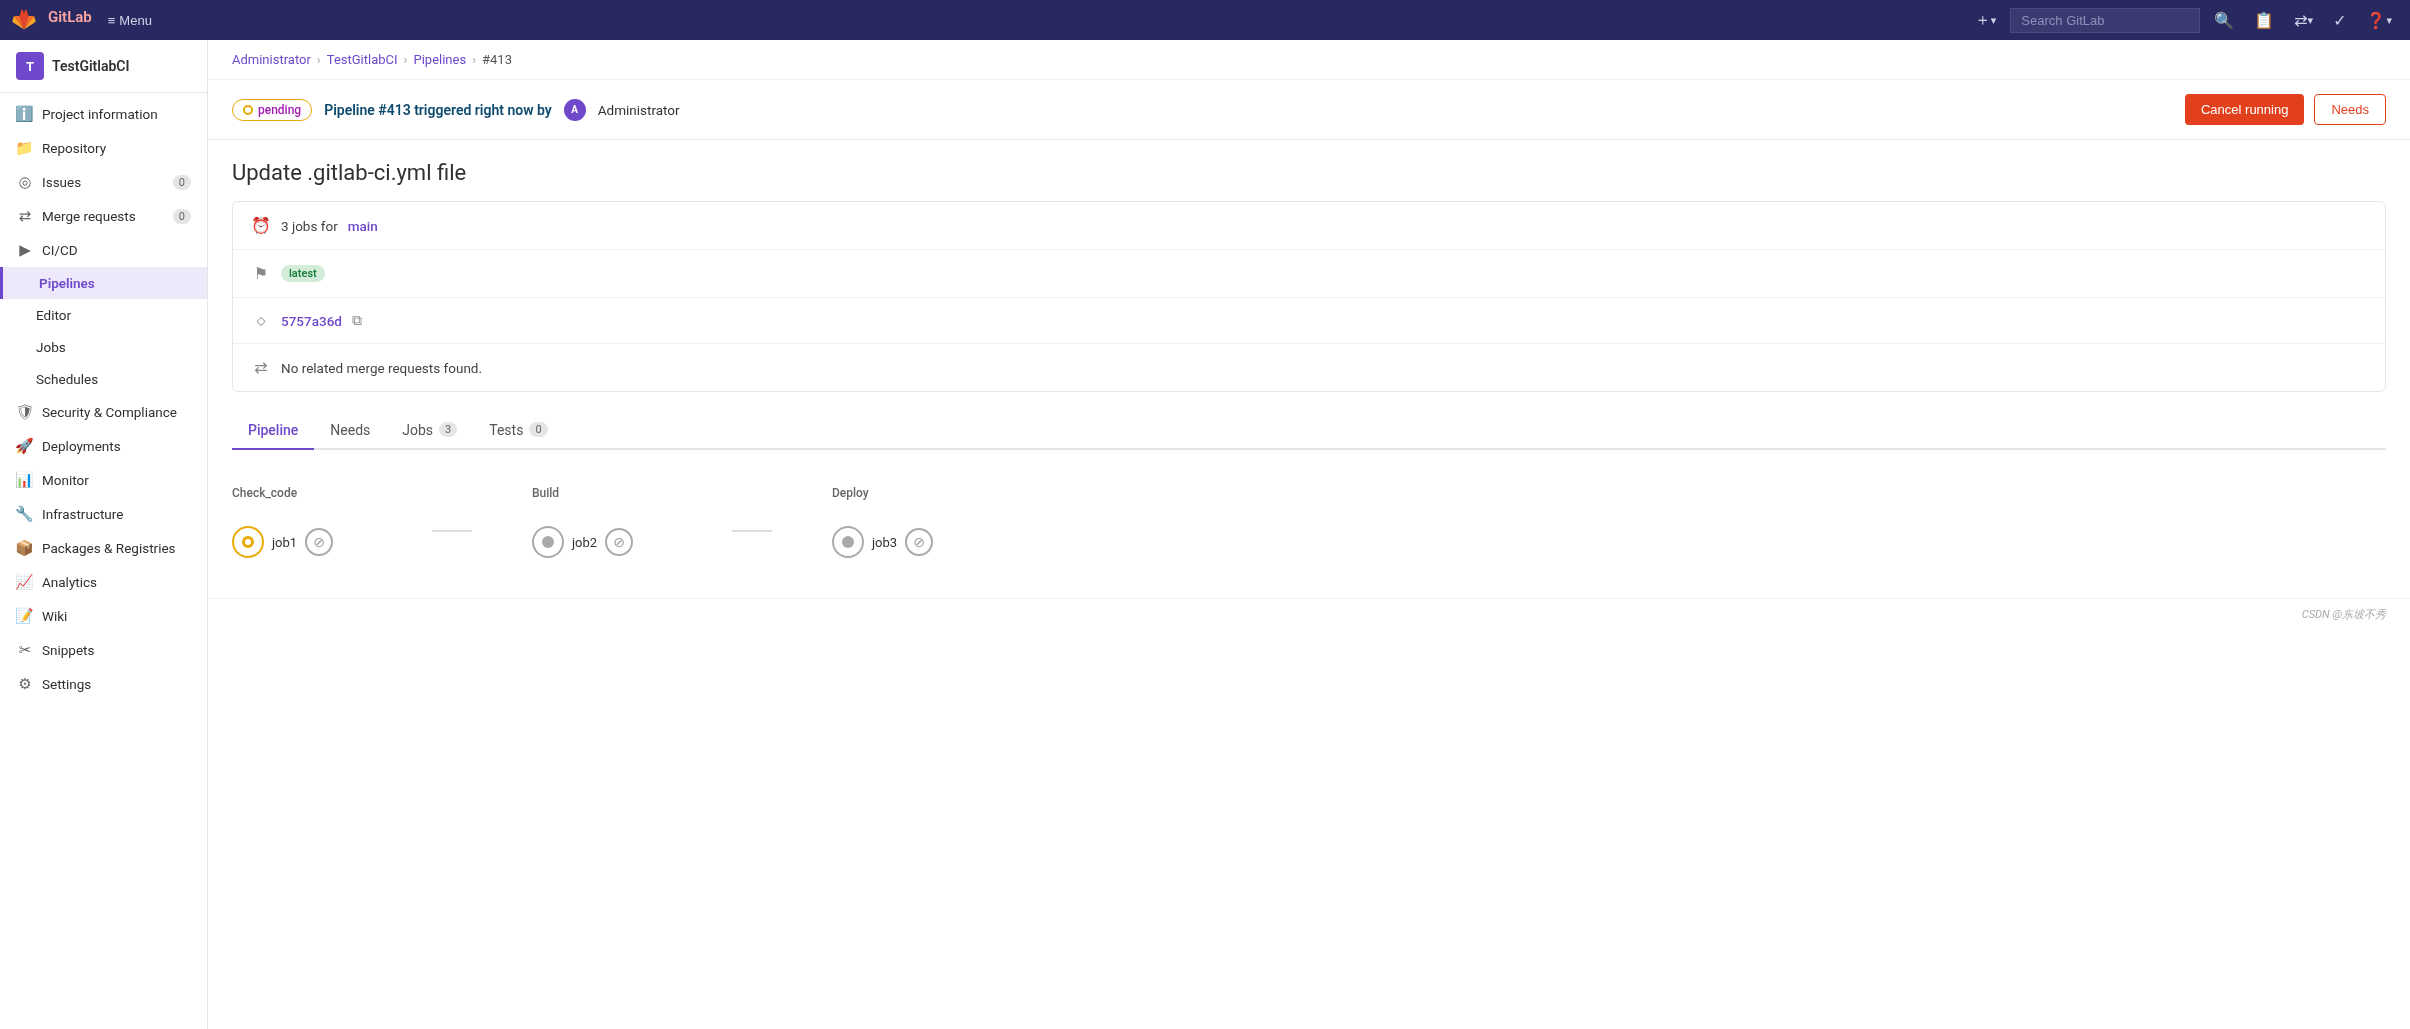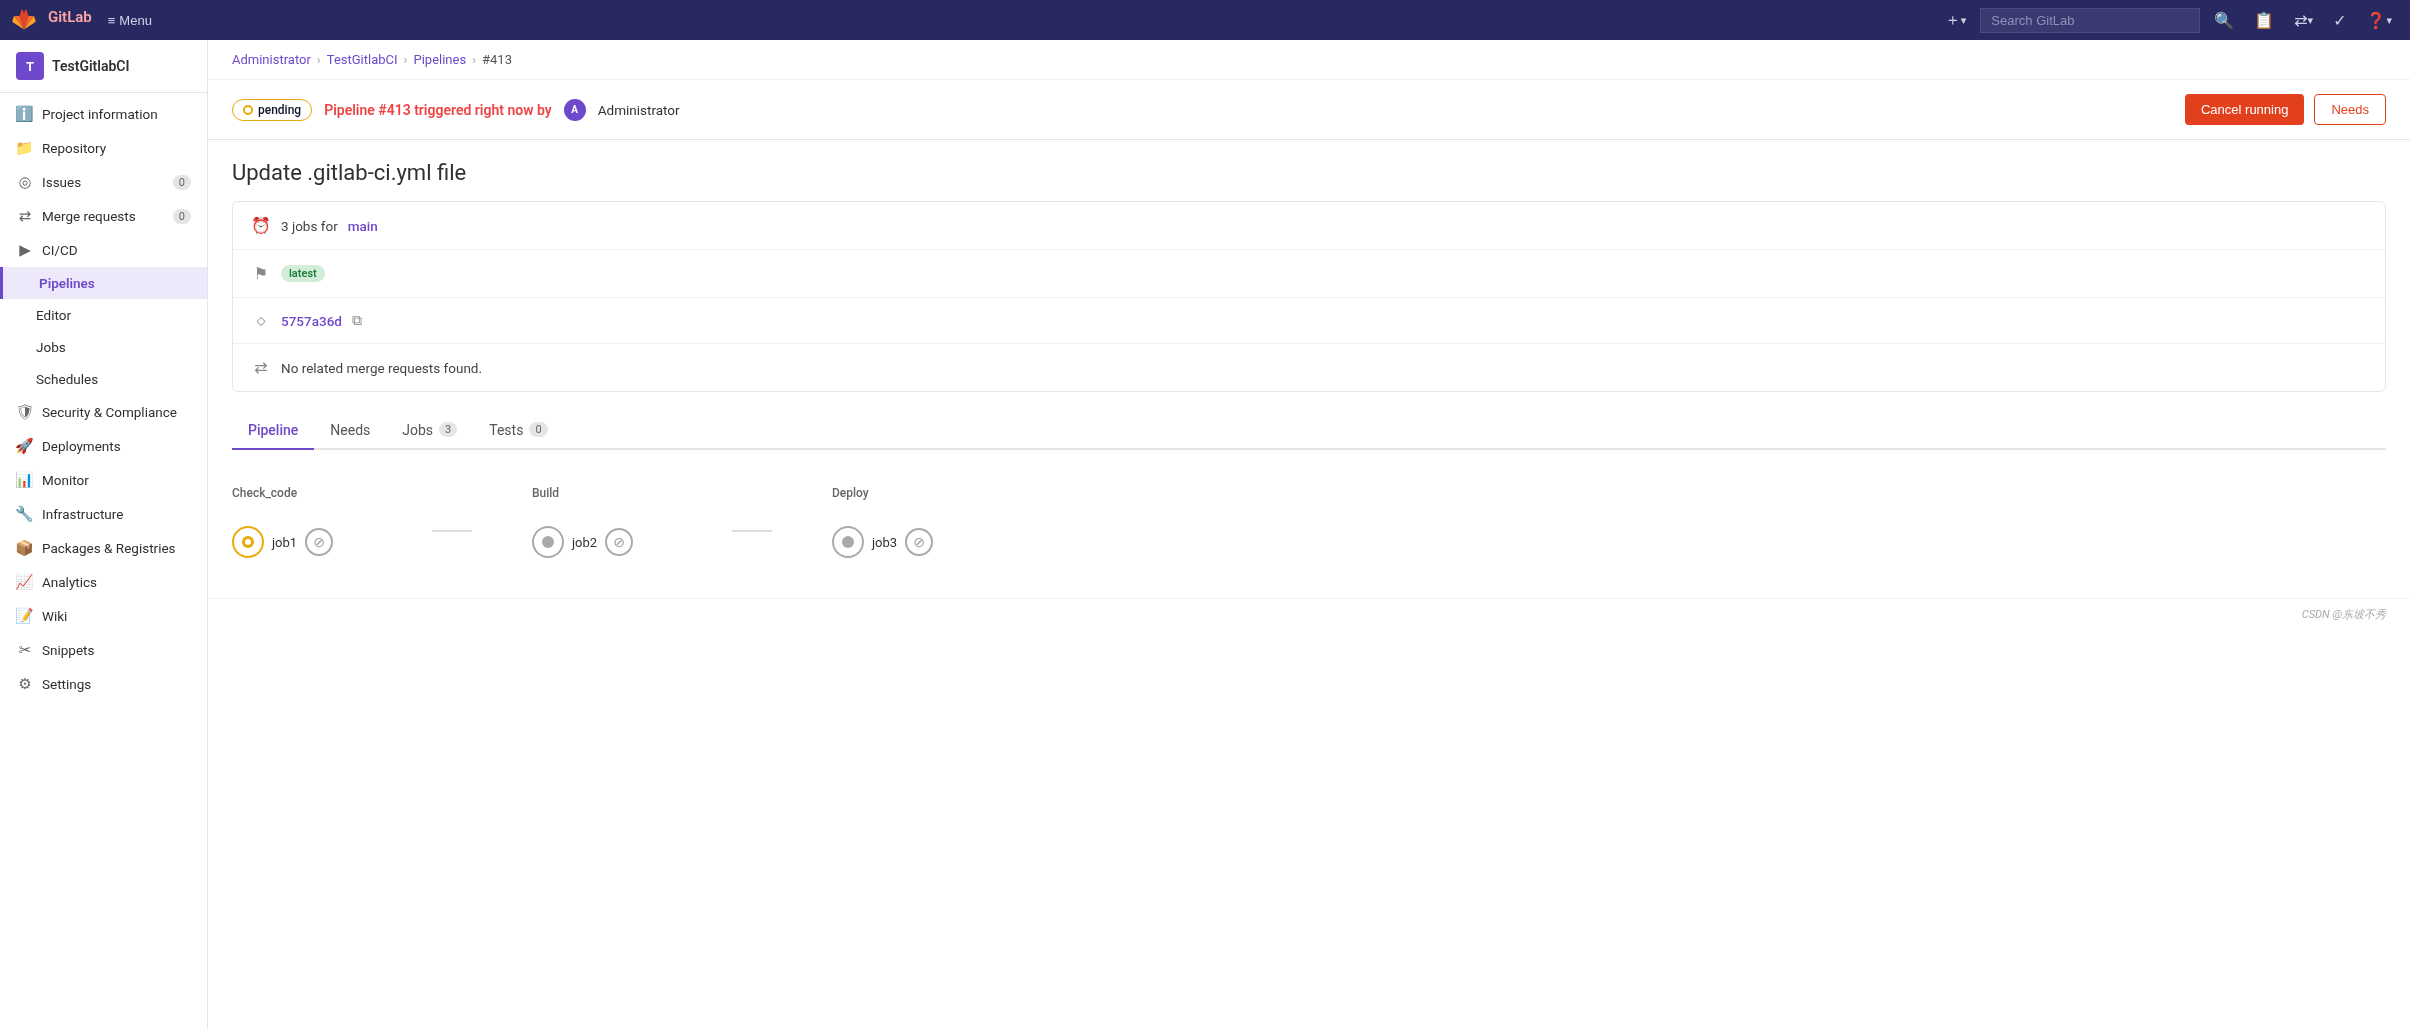--- a/index.html
+++ b/index.html
@@ -38,21 +38,21 @@
       background: none;
       border: none;
     }
     .navbar-spacer { flex: 1; }
     .navbar-search {
       background: #3a3a70;
       border: 1px solid #4a4a80;
       color: #d0d0e8;
       border-radius: 0;
       padding: 4px 10px;
-      width: 220px;
+      width: 190px;
       font-size: 13px;
     }
     .navbar-search::placeholder { color: #9090b8; }
     .navbar-icon-btn {
       background: none;
       border: none;
       color: #d0d0e8;
       cursor: pointer;
       padding: 4px 6px;
       font-size: 16px;
@@ -177,32 +177,32 @@
       border-bottom: 1px solid #e5e5e5;
     }
     .status-badge-pending {
       display: flex;
       align-items: center;
       gap: 5px;
       border: 1px solid #e8aa06;
       border-radius: 14px;
       padding: 3px 10px;
       font-size: 12px;
-      color: #0f172a;
+      color: #a21caf;
       background: #fff;
       font-weight: 500;
     }
     .status-dot-pending {
       width: 10px;
       height: 10px;
       border-radius: 50%;
       border: 2px solid #e8aa06;
       background: transparent;
     }
-    .pipeline-title-text { font-size: 14px; color: #ef4444; }
+    .pipeline-title-text { font-size: 14px; color: #0c4a6e; }
     .pipeline-title-text strong { font-weight: 600; }
     .avatar-sm {
       width: 22px;
       height: 22px;
       border-radius: 50%;
       background: #6e49cb;
       display: inline-flex;
       align-items: center;
       justify-content: center;
       color: #fff;

